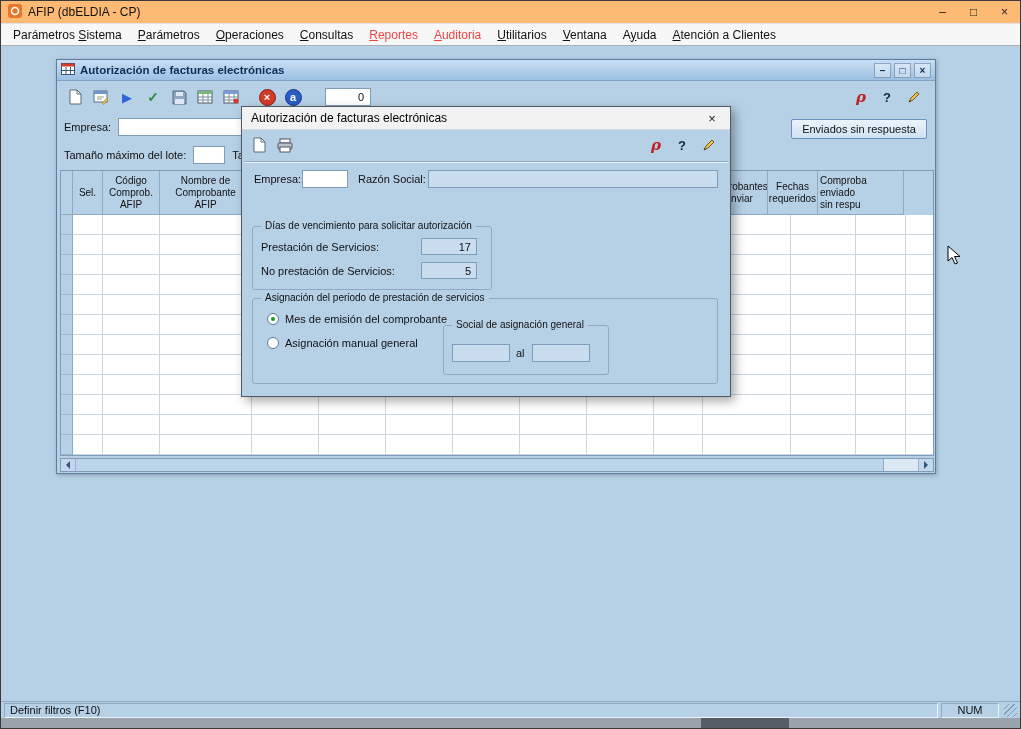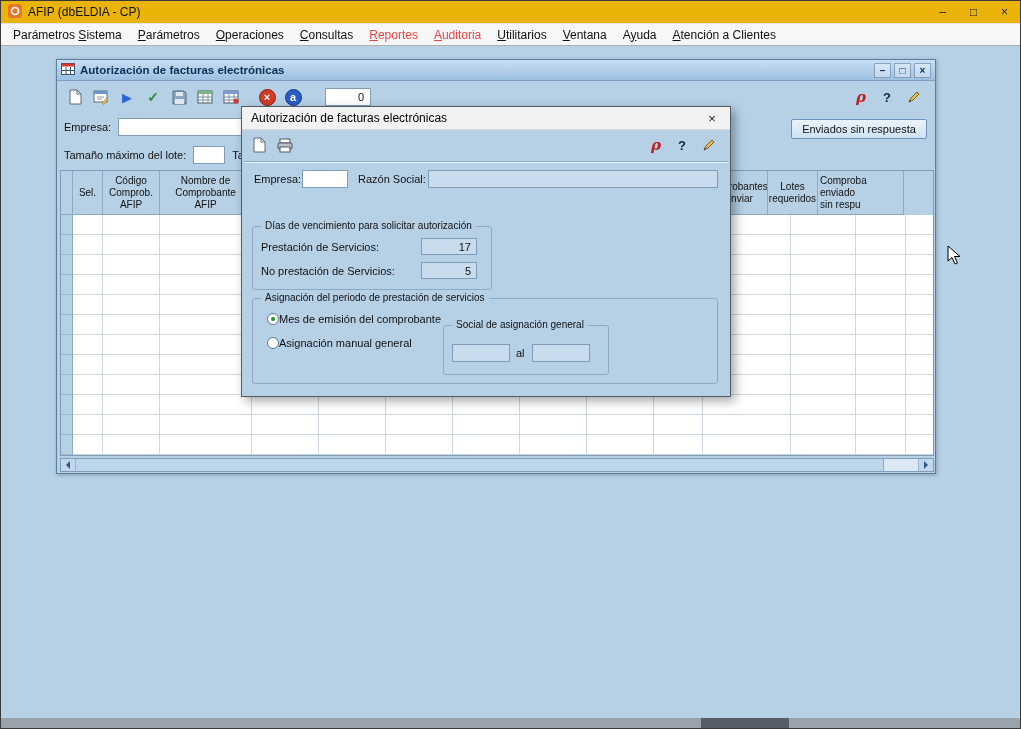--- a/index.html
+++ b/index.html
@@ -3,21 +3,21 @@
 <meta charset="utf-8">
 <style>
   * { box-sizing: border-box; margin: 0; padding: 0; }
   html,body { background:#6b6b6b; }
   .app {
     position: relative; width: 1021px; height: 729px;
     font-family: "Liberation Sans", sans-serif; font-size: 11px; color:#111;
     background:#b6d0e6; border:1px solid #3a3a3a; overflow:hidden;
   }
   
-  .titlebar { position:absolute; top:0; left:0; right:0; height:23px; background:#eab308;
+  .titlebar { position:absolute; top:0; left:0; right:0; height:23px; background:#fdba74;
     display:flex; align-items:center; padding-left:7px; gap:6px; border-bottom:1px solid #e3e3e3;}
   .title-text { font-size:12px; color:#111; }
   .caption-buttons { margin-left:auto; display:flex; height:100%; }
   .cap-btn { width:31px; height:100%; display:flex; align-items:center; justify-content:center;
     font-size:12px; color:#222; }
   
   .menubar { position:absolute; top:23px; left:0; right:0; height:22px; background:#f7f7f7;
     display:flex; align-items:center; padding-left:4px; border-bottom:1px solid #aeaeae; }
   .menu-item { padding:2px 8px; font-size:12px; color:#111; white-space:nowrap; }
   .menu-item.disabled { color:#ef4444; }
@@ -94,21 +94,21 @@
   .dlg-row { position:absolute; left:0; right:0; height:20px; }
   .dlg-row .lbl { position:absolute; top:3px; font-size:11px; }
   .input { position:absolute; height:18px; background:#fff; border:1px solid #7f9db9; }
   .input.disabled { background:#c9dcee; }
   .grp { position:absolute; border:1px solid #8fa9c2; border-radius:3px; }
   .grp-legend { position:absolute; top:-7px; left:8px; background:#b6d0e6; padding:0 4px;
     font-size:10px; white-space:nowrap; }
   .grp .line-lbl { position:absolute; left:8px; font-size:11px; }
   .val-box { position:absolute; left:168px; width:56px; height:17px; background:#c9dcee;
     border:1px solid #7f9db9; text-align:right; padding:2px 5px 0 0; font-size:11px; }
-  .radio-row { position:absolute; left:14px; display:flex; align-items:center; font-size:11px; }
+  .radio-row { position:absolute; left:14px; display:flex; align-items:center; gap:6px; font-size:11px; }
   .radio { width:12px; height:12px; border-radius:50%; border:1px solid #5a7a9a; background:#fff; position:relative; }
   .radio.checked::after { content:""; position:absolute; left:3px; top:3px; width:4px; height:4px;
     border-radius:50%; background:#1f9a1f; }
   
   .statusbar { position:absolute; left:0; right:0; top:700px; height:17px; background:#b6d0e6;
     display:flex; align-items:center; padding:1px 3px; gap:3px; border-top:1px solid #8fa9c2; }
   .sb-panel { height:15px; border:1px solid; border-color:#8fa9c2 #ecf5fd #ecf5fd #8fa9c2;
     display:flex; align-items:center; padding:0 5px; font-size:11px; }
   .sb-left { flex:1; }
   .sb-num { width:58px; justify-content:center; margin-right:2px; }
@@ -271,21 +271,21 @@
             <div class="hcell" style="width: 67px;"></div>
             <div class="hcell" style="width: 67px;"></div>
             <div class="hcell" style="width: 67px;"></div>
             <div class="hcell" style="width: 67px;"></div>
             <div class="hcell" style="width: 49px;"></div>
             <div class="hcell" style="width: 65px;">
               <div>Comprobantes</div>
               <div>a enviar</div>
             </div>
             <div class="hcell" style="width: 50px;">
-              <div>Lotes</div>
+              <div>Fechas</div>
               <div>requeridos</div>
             </div>
             <div class="hcell left" style="width: 86px;">
               <div>Comproba</div>
               <div>enviado</div>
               <div>sin respu</div>
             </div>
           </div>
           <div class="grid-row">
             <div class="bcell selcol" style="width: 12px;"></div>
@@ -572,20 +572,25 @@
         <div class="grp" style="left:190px; top:26px; width:166px; height:50px;">
           <span class="grp-legend">Social de asignación general</span>
           <span class="input disabled" style="left:8px; top:18px; width:58px;"></span>
           <span class="line-lbl" style="left:72px; top:21px;">al</span>
           <span class="input disabled" style="left:88px; top:18px; width:58px;"></span>
         </div>
       </div>
     </div>
   </div>
 
+  <div class="statusbar">
+    <div class="sb-panel sb-left">Definir filtros (F10)</div>
+    <div class="sb-panel sb-num">NUM</div>
+    <div class="sb-grip"></div>
+  </div>
   <div class="bottomband">
     <div class="dark"></div>
   </div>
 
   <svg class="cursor" width="20" height="22" viewBox="0 0 20 22">
     <polygon points="1,1 1,16 5,12.5 8,19 10.5,18 7.5,11.5 13,11.5" fill="#fff" stroke="#000"></polygon>
   </svg>
 
 </div>
 

